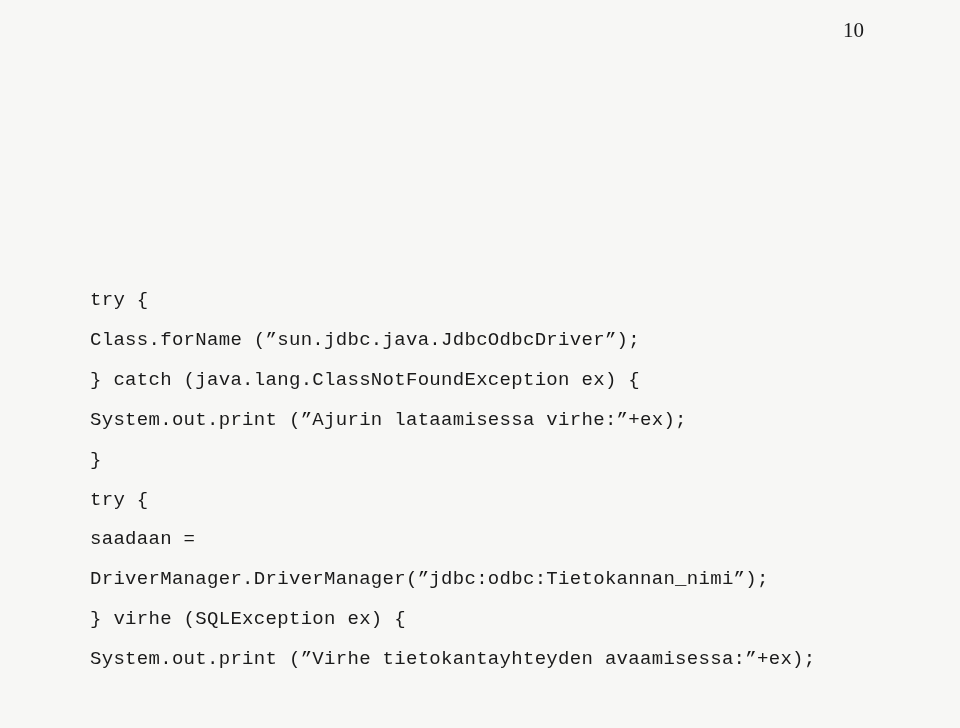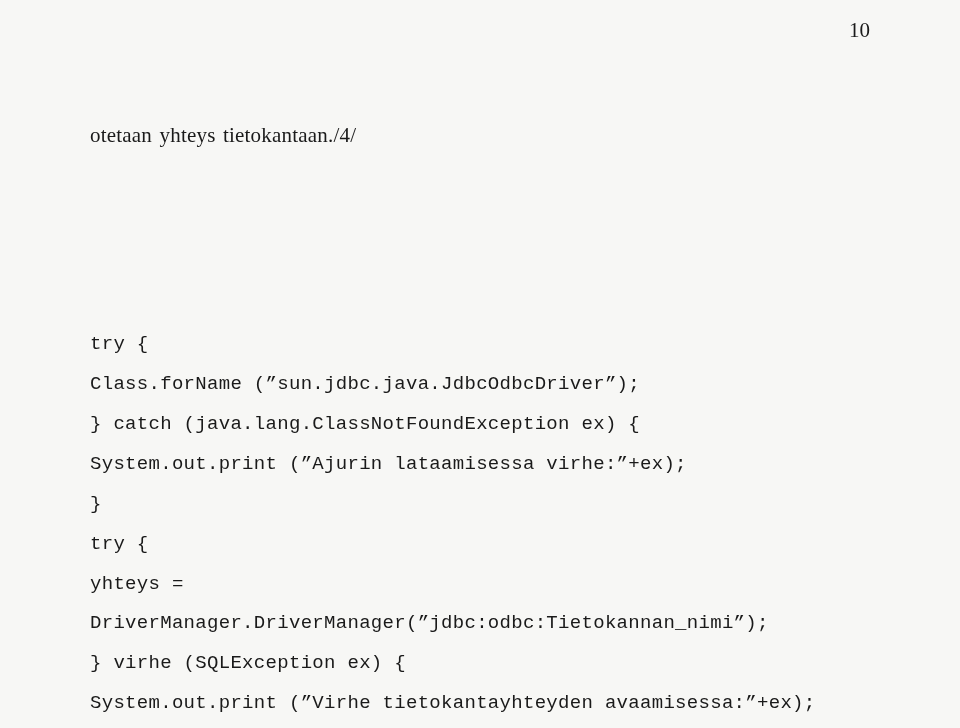--- a/index.html
+++ b/index.html
@@ -14,21 +14,21 @@
   .page {
     box-sizing: border-box;
     width: 960px;
     height: 728px;
     padding: 25px 90px 20px 90px;
     position: relative;
   }
   .page-number {
     position: absolute;
     top: 18px;
-    right: 90px;
+    right: 96px;
     font-size: 21px;
   }
   .paragraph {
     font-size: 21px;
     line-height: 2.1;
     letter-spacing: 0.2px;
   }
   .paragraph span { word-spacing: 2px; }
   .code-block {
     font-family: "Courier New", Courier, monospace;
@@ -45,31 +45,30 @@
 </head>
 <body>
 
 <div class="page">
 
   <div class="page-number">10</div>
 
   <div class="paragraph">
     <br>
     <br>
-    <span>otetaan yhteys tietokantaan./4/</span>
   </div>
 
   <div class="gap"></div>
 
   <div class="code-block">
 <span>try {</span>
 <span>Class.forName (”sun.jdbc.java.JdbcOdbcDriver”);</span>
 <span>} catch (java.lang.ClassNotFoundException ex) {</span>
 <span>System.out.print (”Ajurin lataamisessa virhe:”+ex);</span>
 <span>}</span>
 <span>try {</span>
-<span>yhteys =</span>
+<span>saadaan =</span>
 <span>DriverManager.DriverManager(”jdbc:odbc:Tietokannan_nimi”);</span>
 <span>} virhe (SQLException ex) {</span>
 <span>System.out.print (”Virhe tietokantayhteyden avaamisessa:”+ex);</span>
   </div>
 
 </div>
 
 </body></html>

